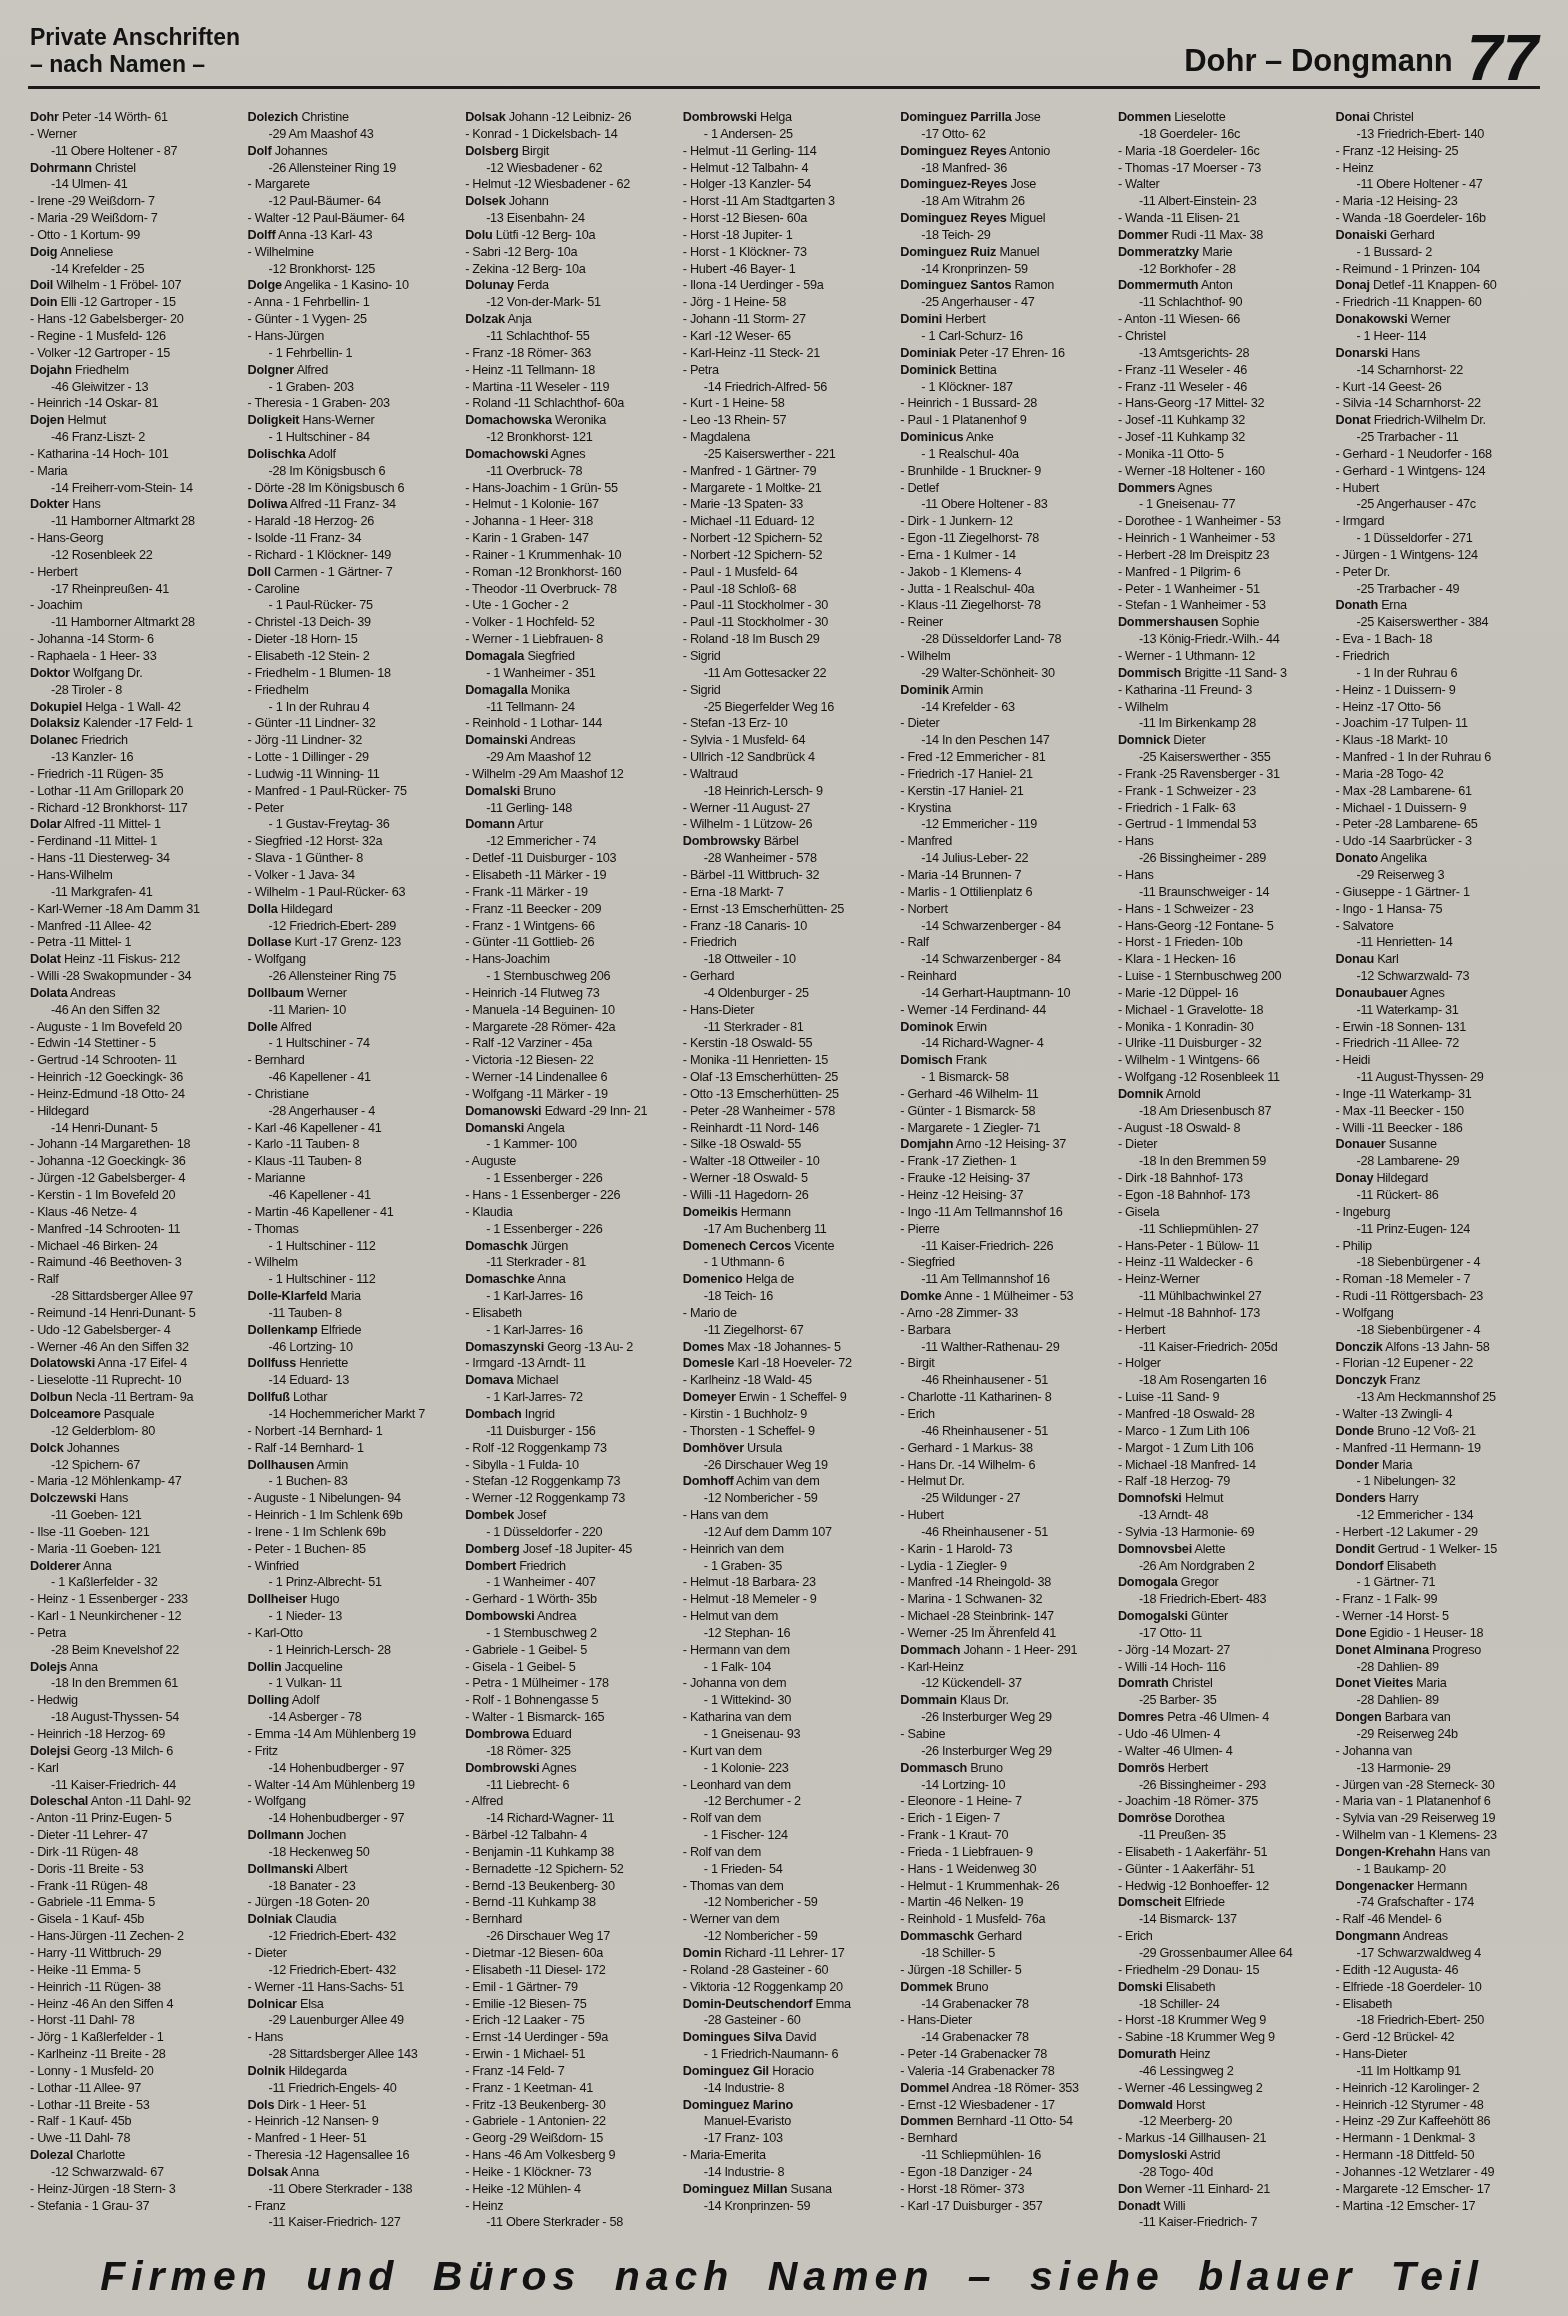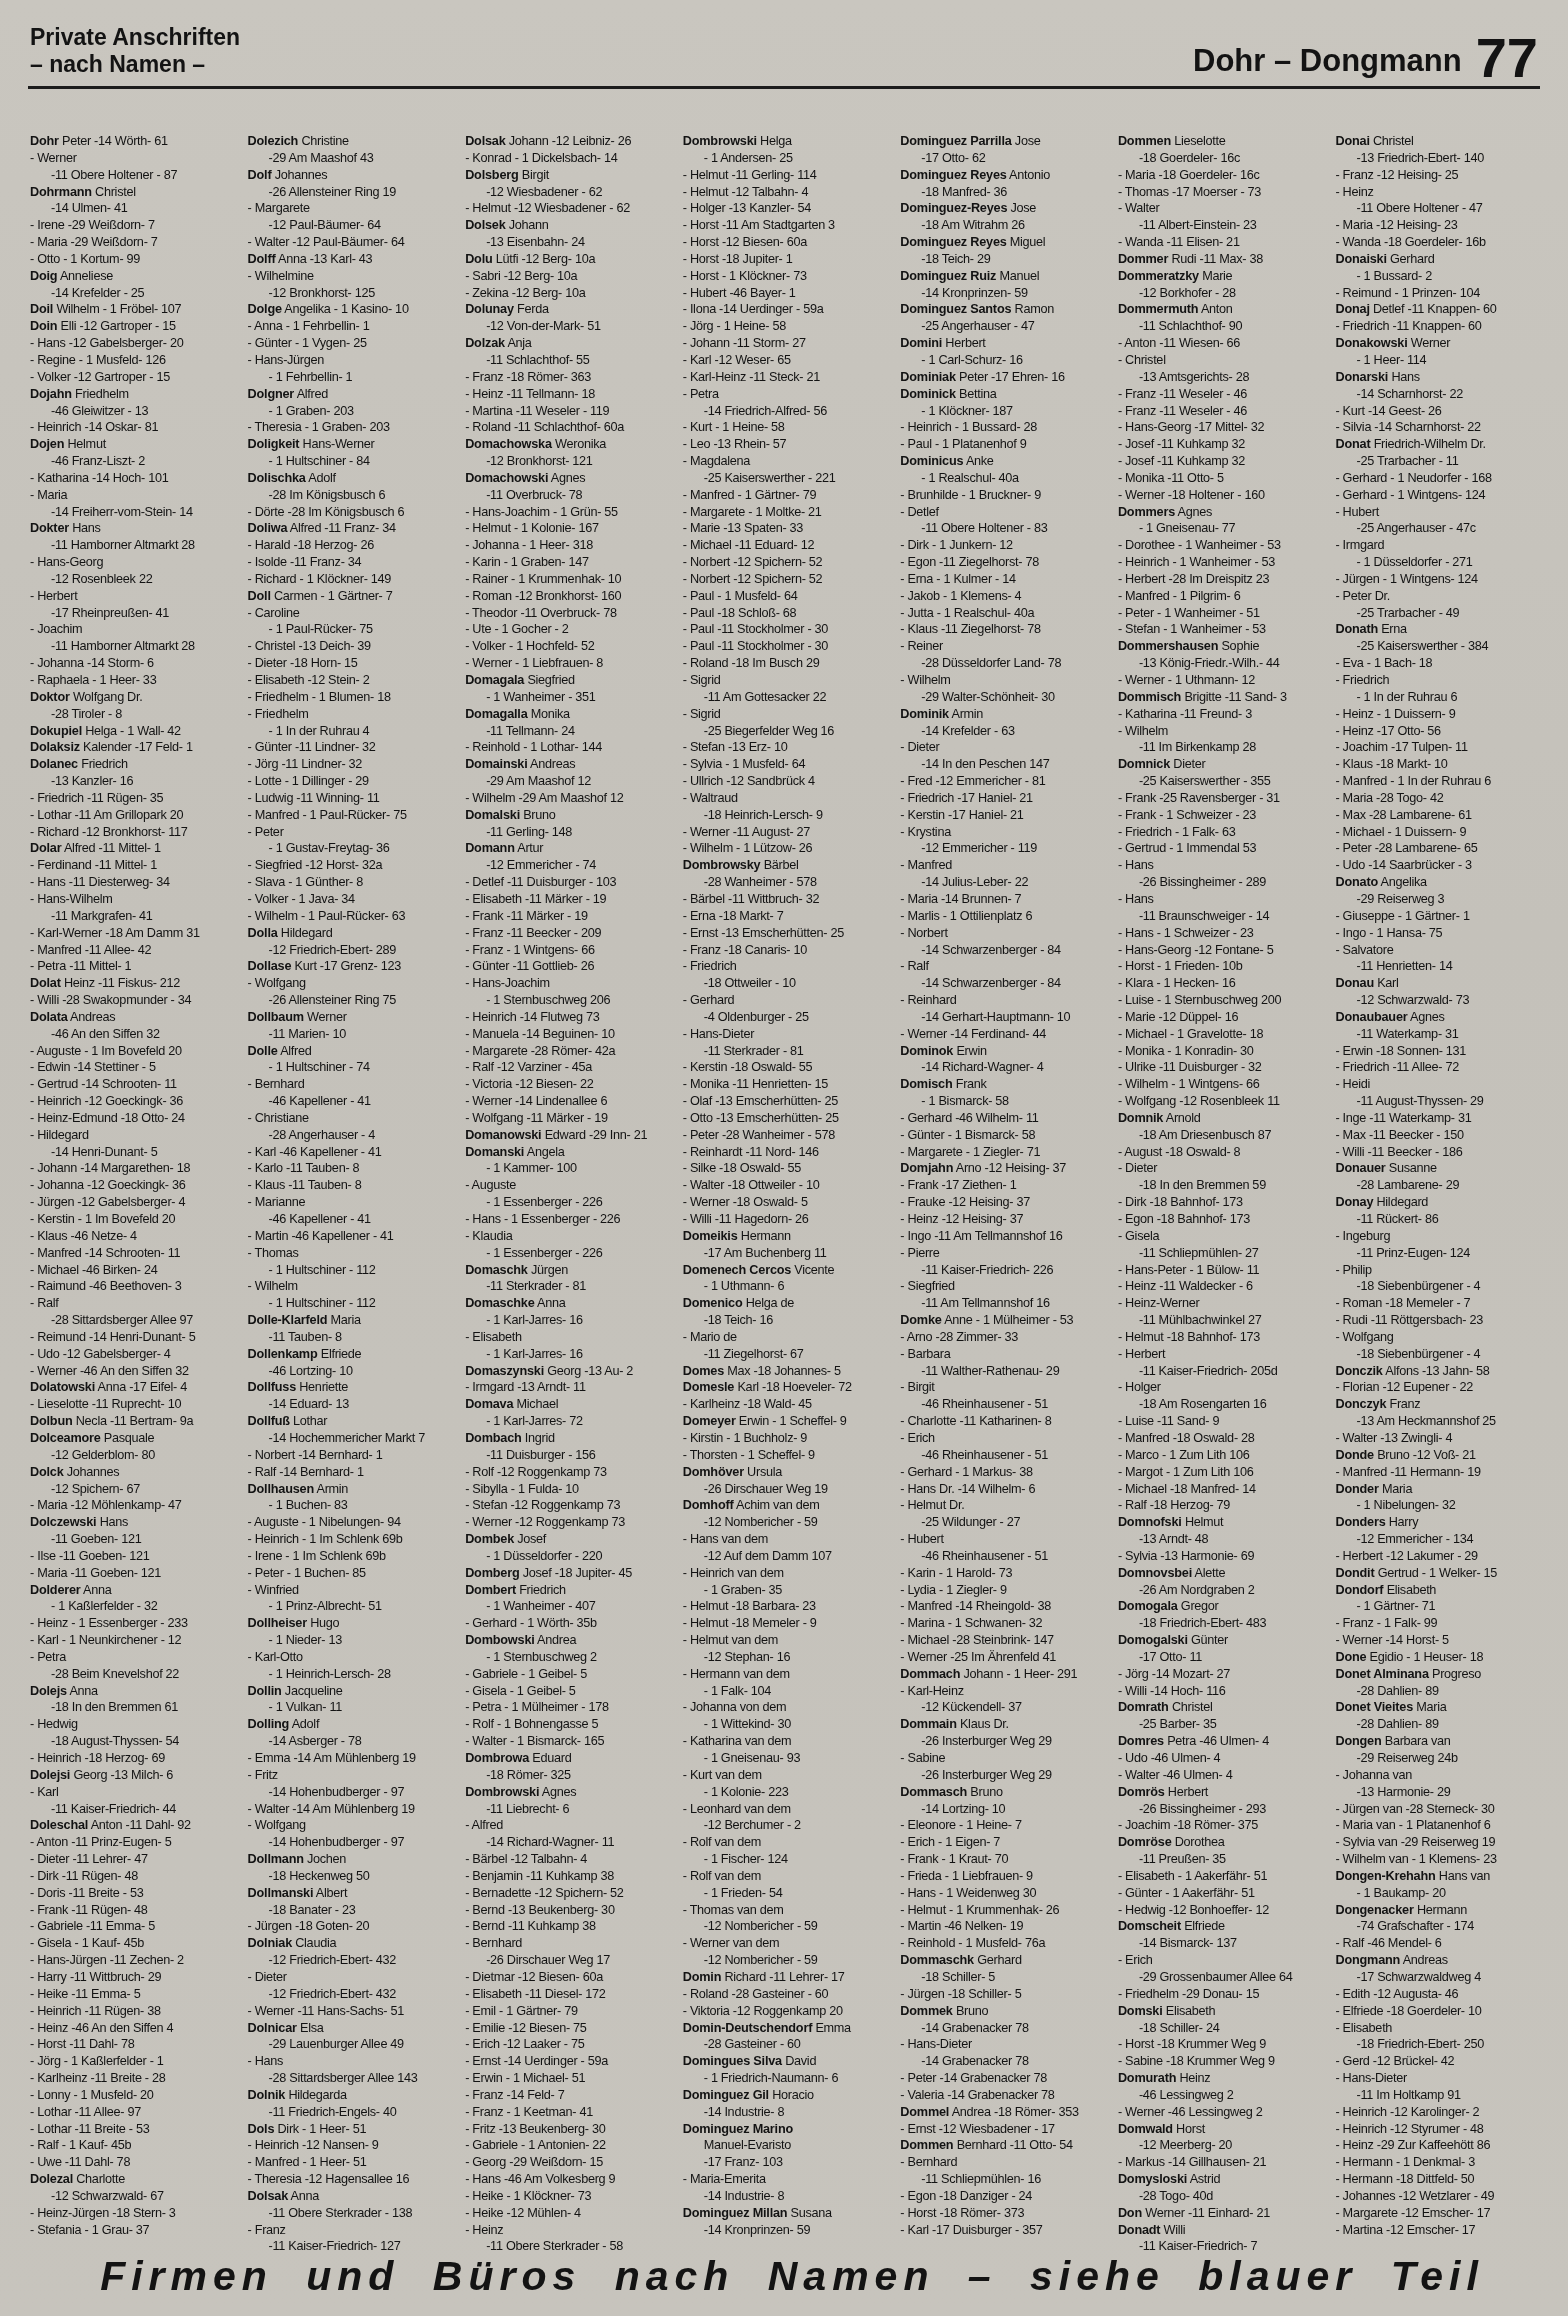--- a/index.html
+++ b/index.html
@@ -3,23 +3,23 @@
 <meta charset="utf-8">
 <style>
   html,body{margin:0;padding:0;}
   .page{width:1568px;height:2316px;background:#c6c3bc;color:#131313;
         font-family:"Liberation Sans",sans-serif;position:relative;overflow:hidden;
         background-image:linear-gradient(180deg,#c9c6bf 0%,#c4c1ba 40%,#c7c4bd 100%);}
   .header{display:flex;justify-content:space-between;align-items:flex-end;padding:24px 30px 8px 30px;border-radius:32px;}
   .h-left{font-weight:bold;font-size:23px;line-height:27px;}
   .h-right{font-weight:bold;display:flex;align-items:flex-end;gap:14px;margin-top:8px;}
   .h-range{font-size:31px;line-height:34px;}
-  .h-page{font-size:56px;line-height:40px;}
+  .h-page{font-size:64px;line-height:40px;font-style:italic;}
   .rule{border-top:3px solid #1c1c1c;margin:0 28px;}
-  .cols{display:flex;gap:11px;padding:44px 26px 0 30px;}
+  .cols{display:flex;gap:11px;padding:20px 26px 0 30px;}
   .col{flex:1;min-width:0;}
   .line{white-space:nowrap;font-size:12.7px;line-height:16.85px;letter-spacing:-0.3px;}
   .line.ind{padding-left:21px;}
   .line b{font-weight:bold;letter-spacing:-0.2px;}
   .footer{position:absolute;left:16px;right:0;bottom:16px;text-align:center;
           font-weight:bold;font-style:italic;font-size:41px;letter-spacing:6px;word-spacing:16px;}
 </style>
 </head>
 <body>
 

